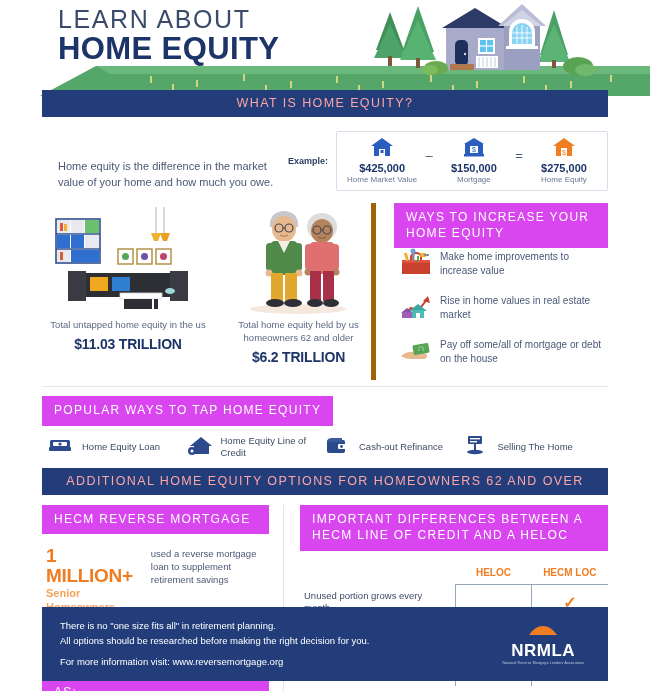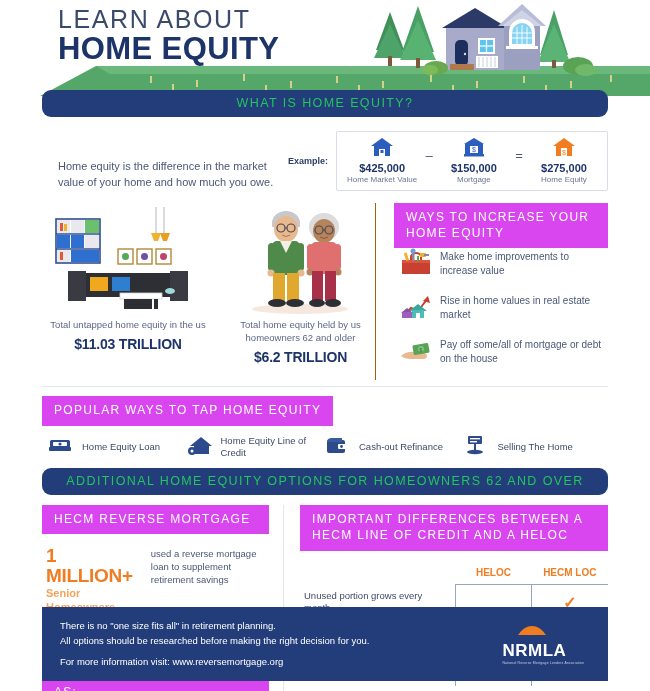--- a/index.html
+++ b/index.html
@@ -21,26 +21,26 @@
   }
   .title-line2 {
     font-size: 31px; letter-spacing: 0.4px; color: #1d3468;
     font-weight: bold; line-height: 1.08;
   }
   .hero-svg { position: absolute; right: 0; top: 0; }
   .ground-svg { position: absolute; left: 0; top: 50px; }
 
   
   .banner-navy {
-    background: #223d7a; color: #22c55e;
+    background: #223d7a; color: #fca5a5;
     text-align: center; letter-spacing: 1.4px;
     font-size: 12.5px; font-weight: 500;
     padding: 6px 0 7px;
     margin: 0 42px;
-    position: relative; z-index: 3; border-radius: 9px;
+    position: relative; z-index: 3;
   }
   .banner-orange {
     background: #d946ef; color: #ffffff;
     letter-spacing: 1.3px; font-size: 12px; font-weight: 500;
     padding: 6px 12px 7px;
     line-height: 1.35;
   }
 
   
   .section-whatis {
@@ -58,21 +58,21 @@
     display: flex; align-items: center;
     padding: 5px 10px 6px; flex: 1; justify-content: space-between;
   }
   .ex-item { text-align: center; min-width: 66px; }
   .ex-amount { font-size: 11px; font-weight: bold; color: #1d3468; margin-top: 1px; }
   .ex-caption { font-size: 8px; color: #6a7693; margin-top: 1px; }
   .ex-op { font-size: 13px; color: #4a5876; padding: 0 2px; margin-top: -10px; }
 
   
   .stats-row { display: flex; padding: 4px 42px 0; }
-  .stats-left { display: flex; flex: 1.02; border-right: 1px solid #a16207; padding-bottom: 10px; gap: 12px;}
+  .stats-left { display: flex; flex: 1.02; border-right: 5px solid #a16207; padding-bottom: 10px; gap: 12px;}
   .stat-card { flex: 1; text-align: center; padding: 0 6px; }
   .stat-illus { height: 112px; display: flex; align-items: flex-end; justify-content: center; }
   .stat-caption { font-size: 9.5px; color: #5c6885; line-height: 1.35; margin-top: 4px; }
   .stat-value { font-size: 14px; font-weight: bold; color: #1d3468; margin-top: 4px; letter-spacing: -0.2px; }
 
   .ways-col { width: 232px; padding-left: 18px; }
   .ways-list { margin-top: 0; }
   .ways-item { display: flex; align-items: center; margin-bottom: 12px; }
   .ways-icon { width: 46px; flex-shrink: 0; text-align: center; }
   .ways-text { font-size: 10px; line-height: 1.4; color: #4a5876; }
@@ -126,21 +126,21 @@
   
   .footer {
     position: absolute; left: 42px; right: 42px; bottom: 10px;
     background: #223d7a; color: #ffffff;
     padding: 12px 18px 12px;
     display: flex; align-items: center; justify-content: space-between;
     min-height: 56px;
   }
   .footer-text { font-size: 9.5px; line-height: 1.5; }
   .footer-text .gap { display: block; height: 7px; }
-  .nrmla { text-align: left; padding-right: 6px; }
+  .nrmla { text-align: center; padding-right: 6px; }
   .nrmla-word { font-size: 17px; font-weight: bold; letter-spacing: 0.5px; line-height: 1; }
   .nrmla-sub { font-size: 3.4px; letter-spacing: 0.2px; margin-top: 2px; color: #c9d2e6; }
 </style>
 </head>
 <body>
 
 <div class="header">
 
   <svg class="ground-svg" width="650" height="50">
     <polygon points="40,46 96,16 650,16 650,46" fill="#54a669"></polygon>

